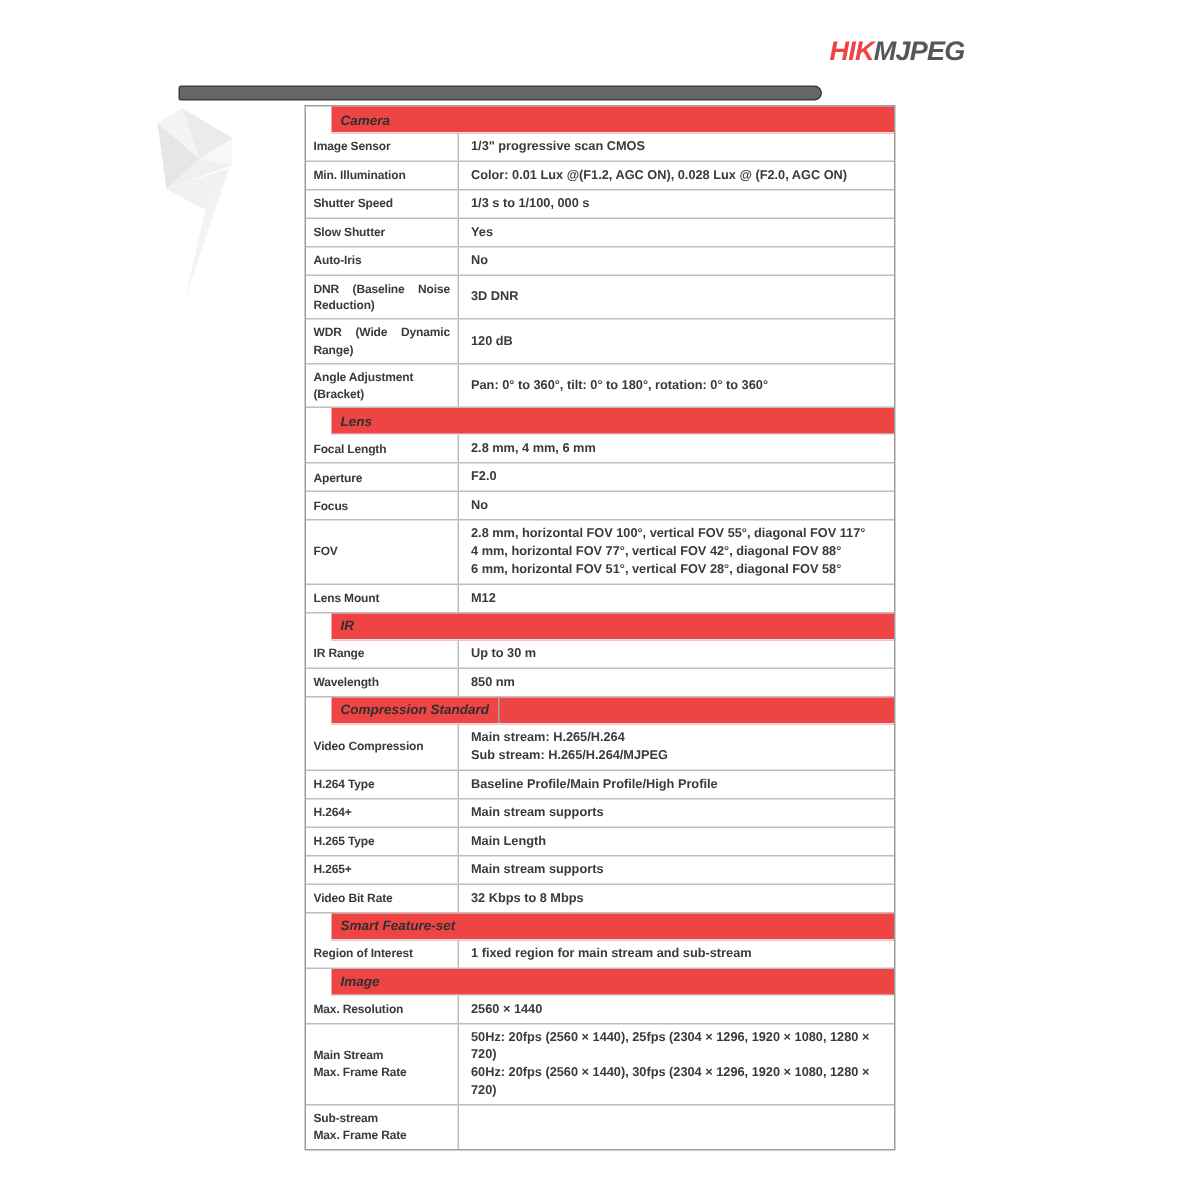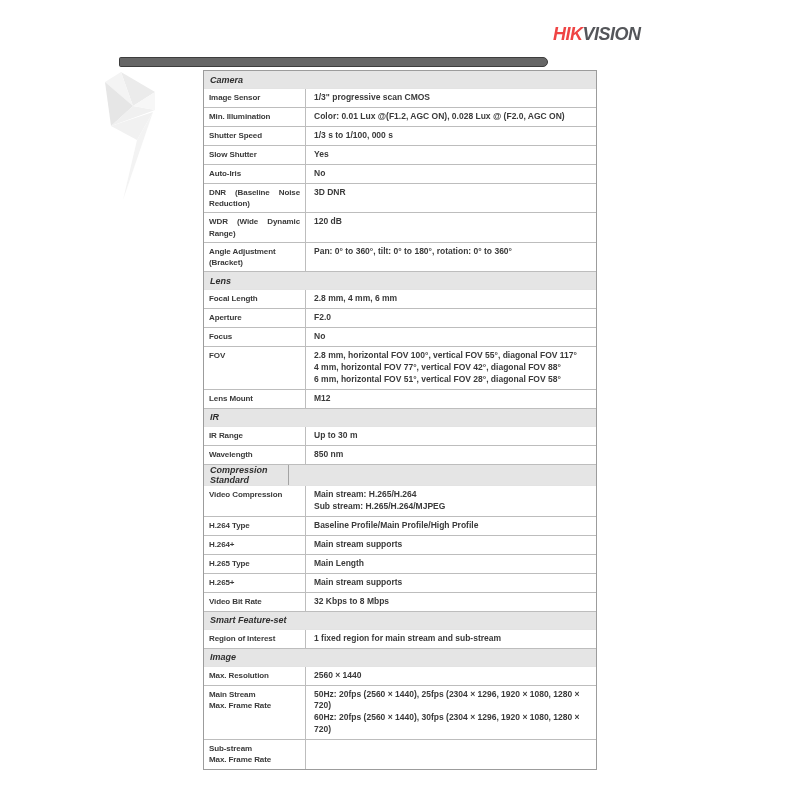--- a/index.html
+++ b/index.html
@@ -27,48 +27,48 @@
   
   .watermark{position:absolute;left:103px;top:70px;}
   
   .spec-table{
     position:absolute;left:203px;top:70px;width:394px;
     border:1px solid #9c9c9c;background:#ffffff;
     box-sizing:border-box;
     color:#3a3a3a;font-size:8.5px;font-weight:bold;
   }
   .section-header{
-    display:flex;align-items:stretch;background:#e5e5e5;
-    min-height:17px;border-bottom:1px solid #e3e3e3;
+    display:flex;align-items:stretch;background:#ef4444;
+    min-height:17px;border-bottom:1px solid #e3e3e3;margin-left:17px;
   }
   .sh-left{
     display:flex;align-items:center;padding-left:6px;box-sizing:border-box;flex:1;
   }
-  .section-header.split .sh-left{flex:none;width:85px;border-right:1px solid #a3a3a3;}
+  .section-header.split .sh-left{flex:none;width:112px;border-right:1px solid #a3a3a3;}
   .section-header.split .sh-right{flex:1;}
   .sh-title{font-style:italic;font-size:9px;color:#2f2f2f;}
   .spec-row{display:flex;border-bottom:1px solid #bdbdbd;min-height:18px;}
   .spec-row:last-child{border-bottom:none;}
   .cell{
-    display:flex;flex-direction:column;
+    display:flex;flex-direction:column;justify-content:center;
     padding:3px 5px;box-sizing:border-box;
   }
   .cell.label{
     width:102px;flex:none;border-right:1px solid #bdbdbd;
     font-size:8px;letter-spacing:-0.1px;
   }
   .cell.label.justify{text-align:justify;}
   .cell.value{flex:1;padding-left:8px;}
   .line{display:block;line-height:1.4;}
 </style>
 </head>
 <body>
 
 <div class="logo">
-  <span class="hik">HIK</span><span class="vision">VISION</span>
+  <span class="hik">HIK</span><span class="vision">MJPEG</span>
 </div>
 
 <div class="top-bar"></div>
 
 <svg class="watermark" width="62" height="132" viewBox="0 0 62 132">
   <polygon points="18,2 52,22 30,36" fill="#ebebeb"></polygon>
   <polygon points="2,12 18,2 30,36" fill="#f4f4f4"></polygon>
   <polygon points="2,12 30,36 8,56" fill="#e6e6e6"></polygon>
   <polygon points="8,56 30,36 52,40" fill="#f0f0f0"></polygon>
   <polygon points="52,40 30,36 52,22" fill="#f7f7f7"></polygon>

